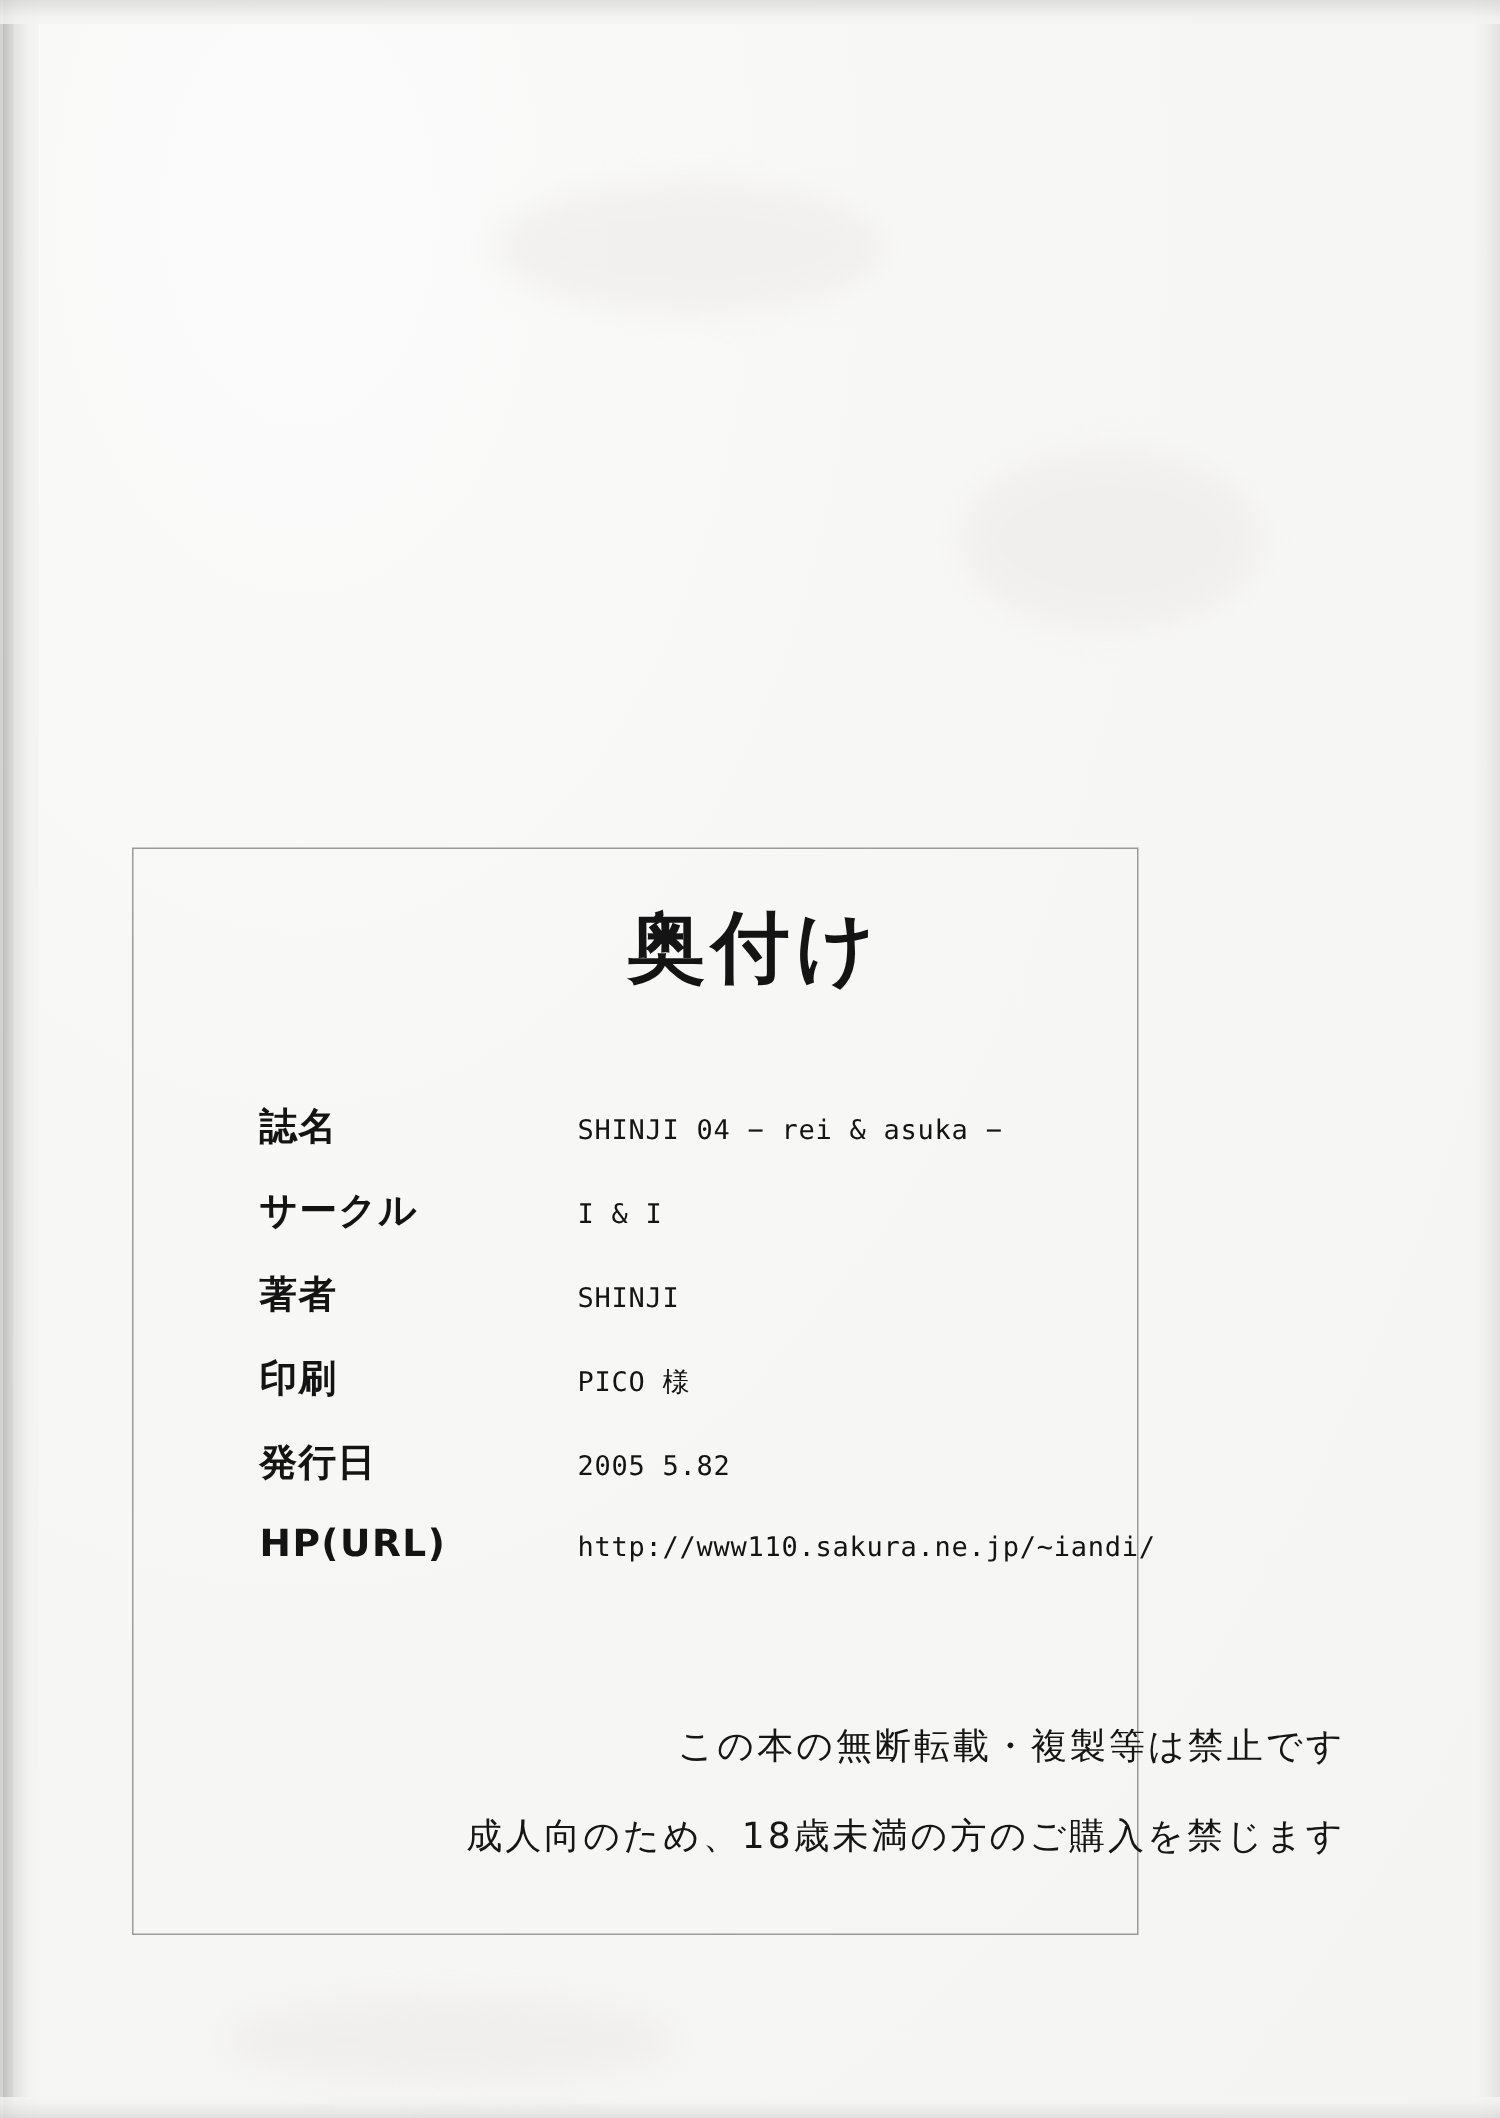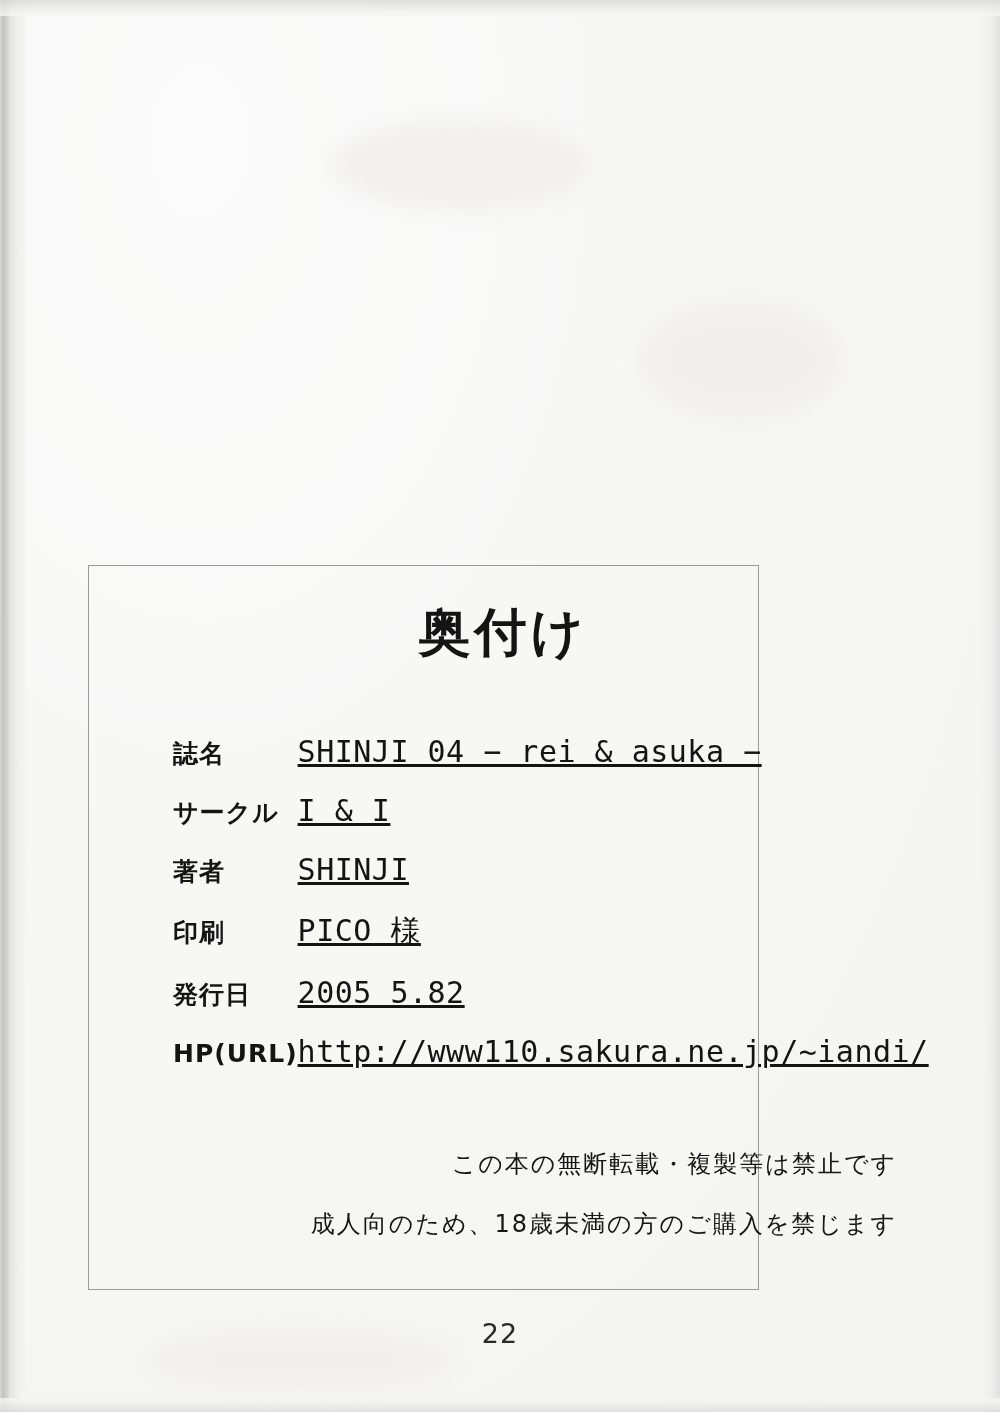--- a/index.html
+++ b/index.html
@@ -111,24 +111,23 @@
   .info-table td.label {
     width: 212px;
     font-family: "DejaVu Sans", sans-serif;
     font-weight: bold;
     font-size: 25px;
     letter-spacing: 1px;
     white-space: nowrap;
   }
   .info-table td.value {
     font-family: "DejaVu Sans Mono", monospace;
-    font-size: 30px;
+    font-size: 18px;
     letter-spacing: 0.5px;
     white-space: nowrap;
-    text-decoration: underline;
   }
 
   .notice {
     position: absolute;
     left: 68px;
     top: 582px;
     width: 740px;
     text-align: right;
   }
   .notice .line {
@@ -199,15 +198,14 @@
       </tbody>
     </table>
 
     <div class="notice">
       <div class="line">この本の無断転載・複製等は禁止です</div>
       <div class="line">成人向のため、18歳未満の方のご購入を禁じます</div>
     </div>
 
   </div>
 
-  <div class="page-number">22</div>
 
 </div>
 
 </body></html>

